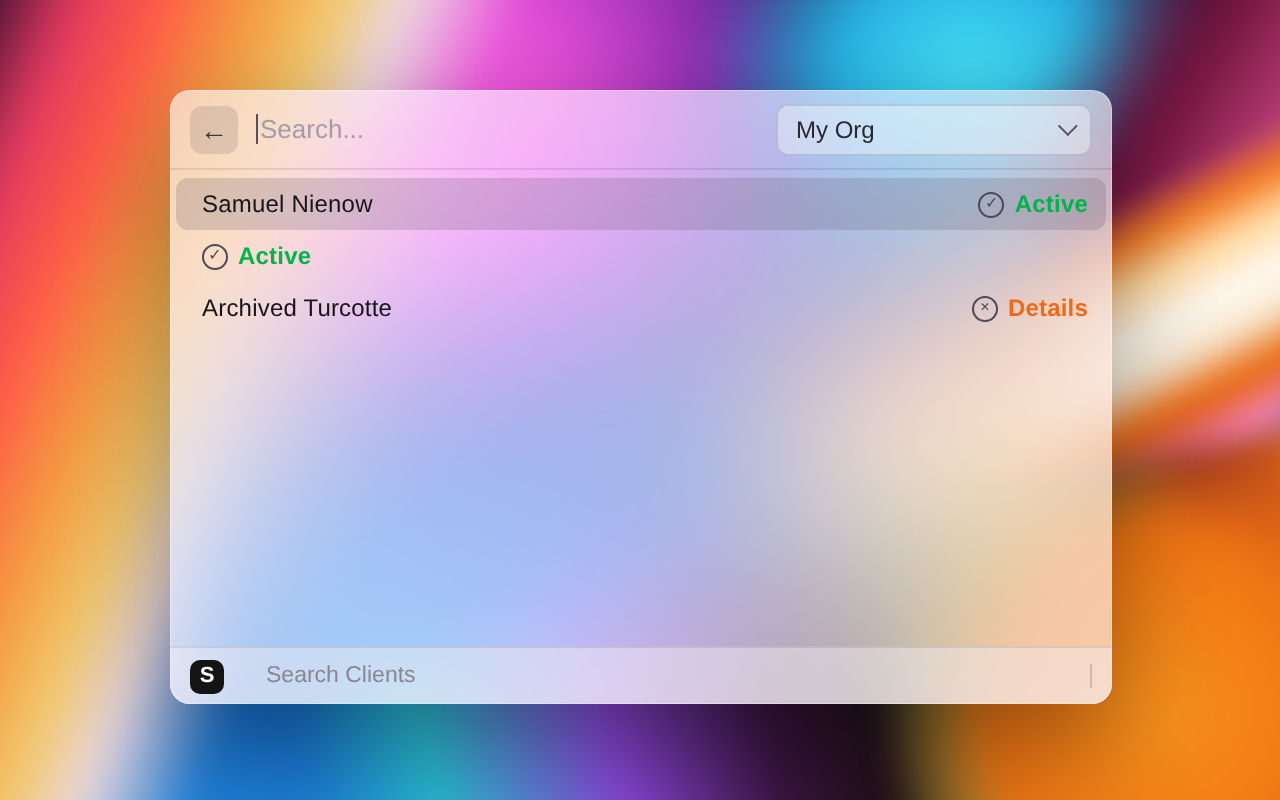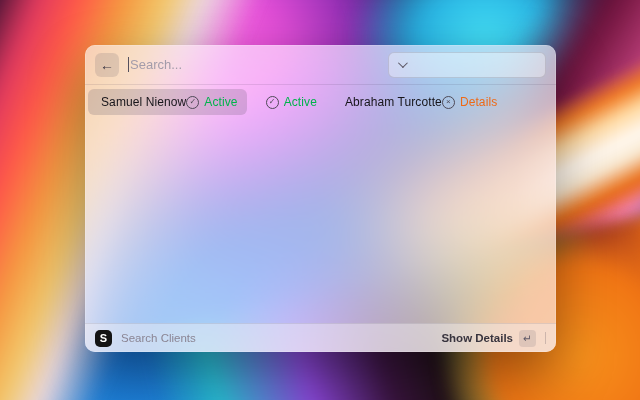--- a/index.html
+++ b/index.html
@@ -45,36 +45,36 @@
     font: 13px "Liberation Sans", sans-serif; color: #2a2630; }
   .search-input::placeholder { color: #a39caa; }
   .dropdown { width: 158px; height: 26px; flex: 0 0 auto; border-radius: 6px;
     background: rgba(255,255,255,0.38); border: 1px solid rgba(70,60,80,0.18);
     display: flex; align-items: center; padding: 0 9px; cursor: pointer; }
   .dropdown-value { flex: 1; font-size: 12px; color: #2a2630; }
   .chev { width: 7px; height: 7px; border-right: 1.5px solid #5a5462; border-bottom: 1.5px solid #5a5462;
     transform: rotate(45deg) translateY(-2px); flex: 0 0 auto; }
 
   
-  .list { flex: 1 1 auto; padding-top: 4px; display: flex; }
+  .list { flex: 1 1 auto; padding-top: 4px; display: flex; flex-direction: column; }
   .row { height: 26px; flex: 0 0 auto; margin: 0 3px; border-radius: 6px;
     display: flex; align-items: center; padding: 0 9px 0 13px; cursor: pointer; }
   .row.selected { background: rgba(95,88,105,0.22); }
   .row-name { flex: 1; font-size: 12px; color: #17151a; letter-spacing: 0.1px; }
   .status { display: flex; align-items: center; gap: 5px; }
   .status-icon { width: 13px; height: 13px; border-radius: 50%; border: 1.2px solid #4e4956;
     color: #4e4956; font-size: 8px; line-height: 1; display: flex; align-items: center; justify-content: center; }
-  .status-label { font-size: 12px; font-weight: 400; letter-spacing: 0.1px; }
+  .status-label { font-size: 12px; font-weight: 700; letter-spacing: 0.1px; }
 
   
   .ftr { height: 29px; flex: 0 0 auto; display: flex; align-items: center; gap: 9px;
     padding: 0 10px; border-top: 1px solid rgba(60,50,70,0.12); background: rgba(244,240,245,0.45); }
   .app-badge { width: 17px; height: 17px; border-radius: 5px; background: #141414; color: #fff;
     font-size: 11px; font-weight: 700; display: flex; align-items: center; justify-content: center; flex: 0 0 auto; }
-  .ctx-label { font-size: 11.5px; color: #8b8593; flex: 1; }
+  .ctx-label { font-size: 11.5px; color: #8b8593; flex: 1; margin-left: 12px; }
   .ftr-action { display: flex; align-items: center; gap: 6px; background: none; border: none; cursor: pointer; padding: 0; }
   .ftr-action .lbl-strong { font-size: 11.5px; font-weight: 700; color: #38343e; }
   .ftr-action .lbl { font-size: 11.5px; color: #6b6573; }
   .keycap { min-width: 17px; height: 17px; padding: 0 4px; border-radius: 4px;
     background: rgba(90,80,100,0.15); color: #5f5967; font-size: 10.5px;
     display: flex; align-items: center; justify-content: center; }
   .vdiv { width: 1px; height: 12px; background: rgba(60,50,70,0.22); }
 </style>
 </head>
 <body>
@@ -93,51 +93,48 @@
 
   <div class="hdr">
     <button class="back-btn">
       <span>←</span>
     </button>
     <div class="search-wrap">
       <span class="caret"></span>
       <input class="search-input" type="text" placeholder="Search..." style="">
     </div>
     <div class="dropdown">
+      <span class="dropdown-value">My Org</span>
       <span class="chev"></span>
     </div>
   </div>
 
   <div class="list">
 
   <div class="row selected">
         <span class="row-name">Samuel Nienow</span>
         <span class="status">
           <span class="status-icon" style="border-color: rgb(78, 73, 86);">✓</span>
           <span class="status-label" style="color: rgb(0, 180, 75);">Active</span>
         </span>
       </div>
       <div class="row">
         <span class="status">
           <span class="status-icon" style="border-color: rgb(78, 73, 86);">✓</span>
           <span class="status-label" style="color: rgb(0, 180, 75);">Active</span>
         </span>
       </div>
       <div class="row">
-        <span class="row-name">Abraham Turcotte</span>
+        <span class="row-name">Archived Turcotte</span>
         <span class="status">
           <span class="status-icon" style="border-color: rgb(78, 73, 86);">×</span>
           <span class="status-label" style="color: rgb(238, 106, 23);">Details</span>
         </span>
       </div>
     </div>
 
   <div class="ftr">
     <span class="app-badge">S</span>
     <span class="ctx-label">Search Clients</span>
-    <button class="ftr-action">
-      <span class="lbl-strong">Show Details</span>
-      <span class="keycap">↵</span>
-    </button>
     <span class="vdiv"></span>
   </div>
 
 </div>
 
 </body></html>

